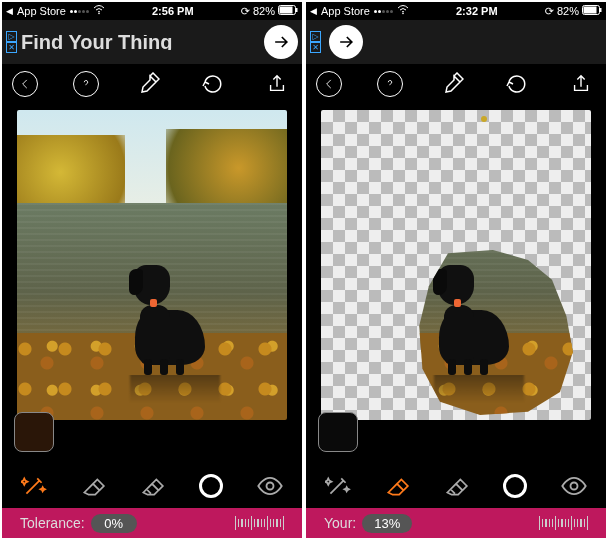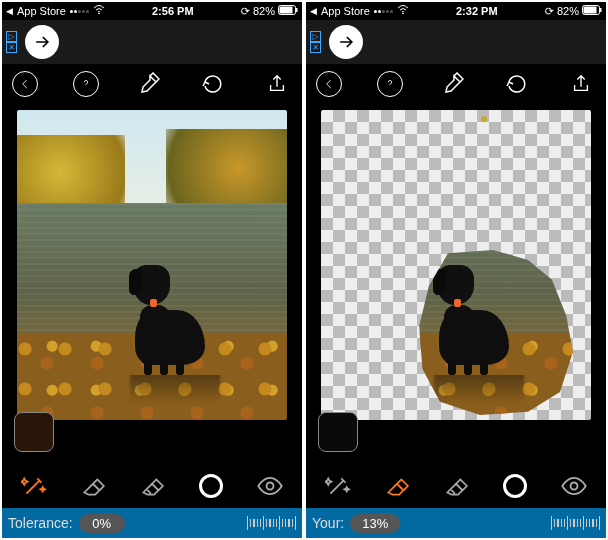--- a/index.html
+++ b/index.html
@@ -205,23 +205,23 @@
   .tool.target .ring::after{content:""; position:absolute; inset:-3px; border-radius:50%;
     background: conic-gradient(#fff 0 50%, #000 50% 100%); z-index:-1;
     mask: radial-gradient(circle, transparent 8px, #000 9px);
     -webkit-mask: radial-gradient(circle, transparent 8px, #000 9px);
   }
   .tool.target .dot{ position:absolute; width:8px; height:8px; background:#000; border-radius:50%; top:8px; left:8px;}
 
   
   .sliderrow {
     height: 30px;
-    background:#0369a1;
+    background:#be185d;
     display:flex; align-items:center;
-    padding: 0 6px;
+    padding: 0 18px;
     gap:6px;
   }
   .sliderrow .lbl { color:#ddd; font-size:14px; }
   .sliderrow .pill {
     background:#555; color:#fff;
     border-radius:12px; padding:2px 12px;
     font-size:13px; min-width:46px; text-align:center;
   }
   .ticks { display:flex; align-items:center; gap:2px; flex:0 0 auto; margin-left:auto;}
   .ticks span { width:1.2px; background:#ccc; }
@@ -266,20 +266,21 @@
             </svg>
         </span>
       </div>
     </div>
 
     <div class="ad">
       <div class="adchip">
           <span>▷</span>
           <span>✕</span>
         </div>
+      <div class="adtext big">Find Your Thing</div>
       <div class="go">
         <svg viewBox="0 0 24 24">
             <path d="M5 12h14M13 6l6 6-6 6"></path>
           </svg>
       </div>
     </div>
 
     <div class="toolbar">
       <div class="tbicon circle">
         <svg width="14" height="14" viewBox="0 0 24 24">

